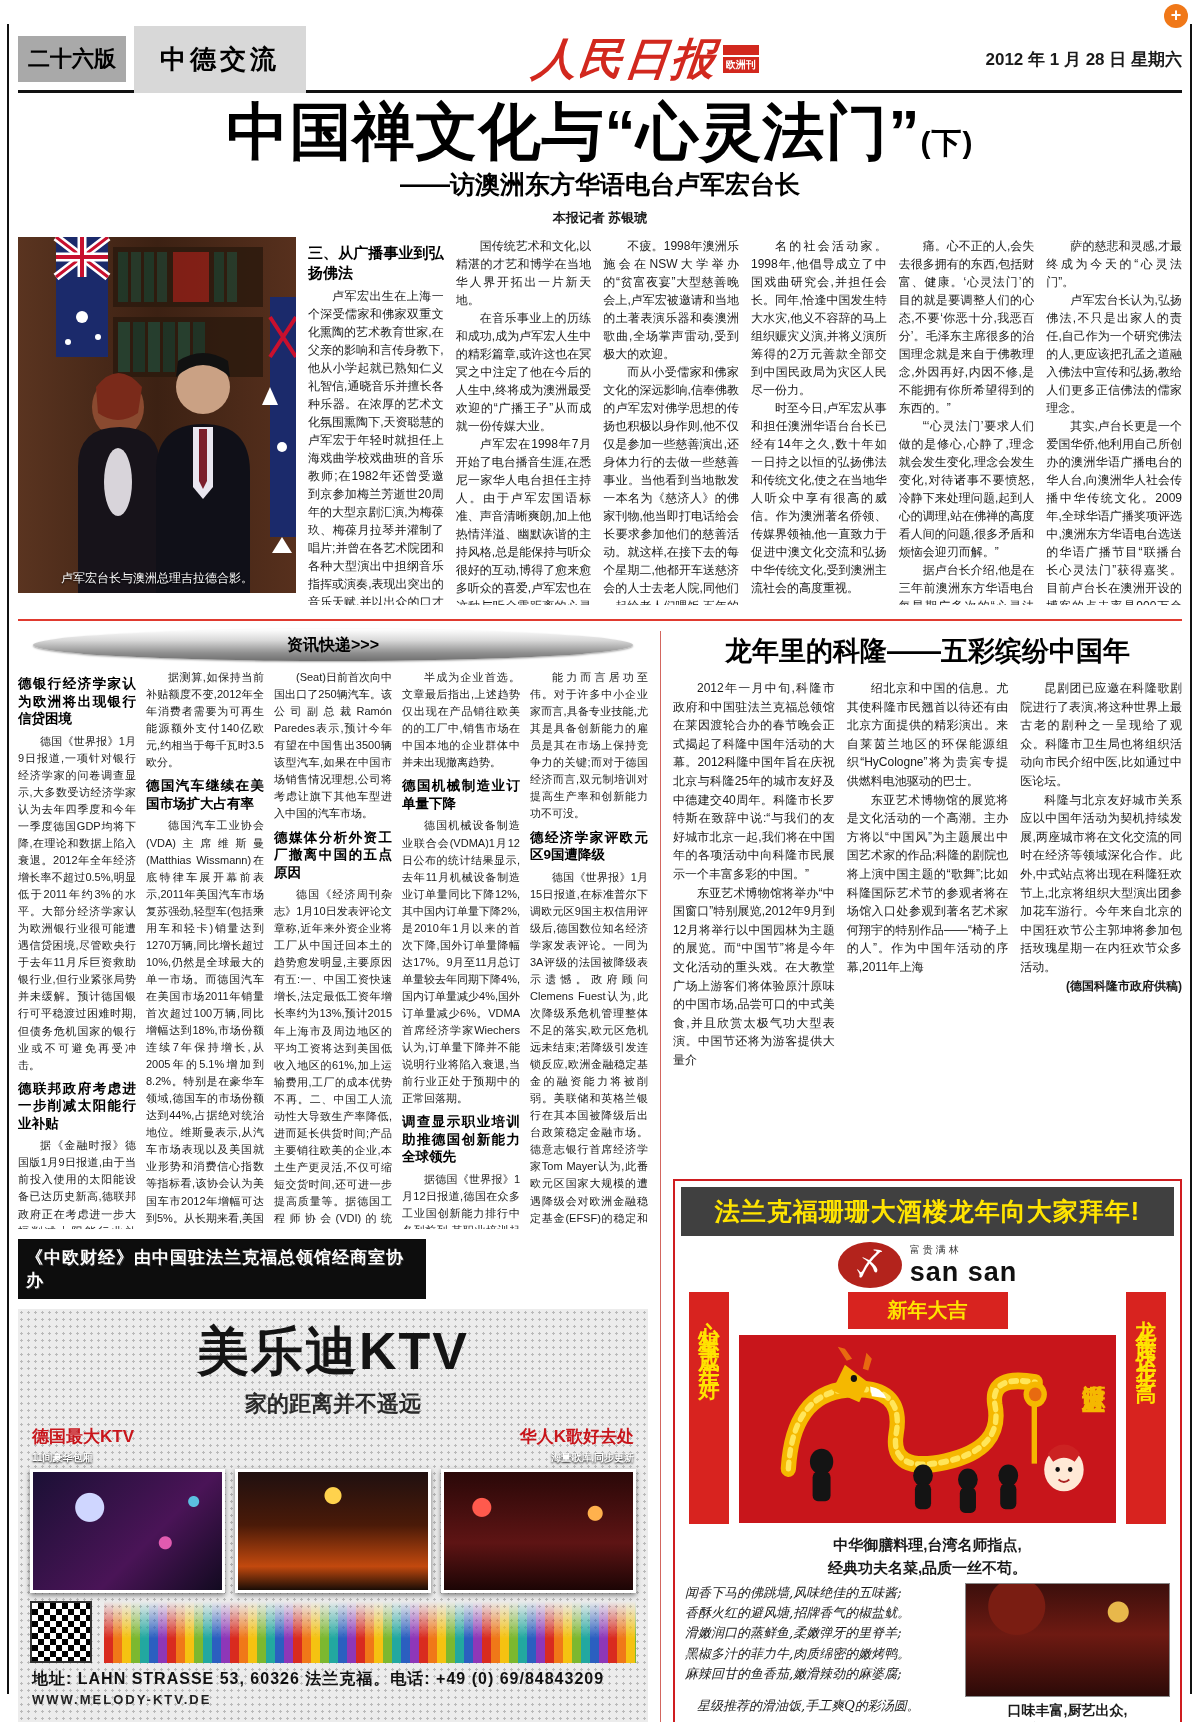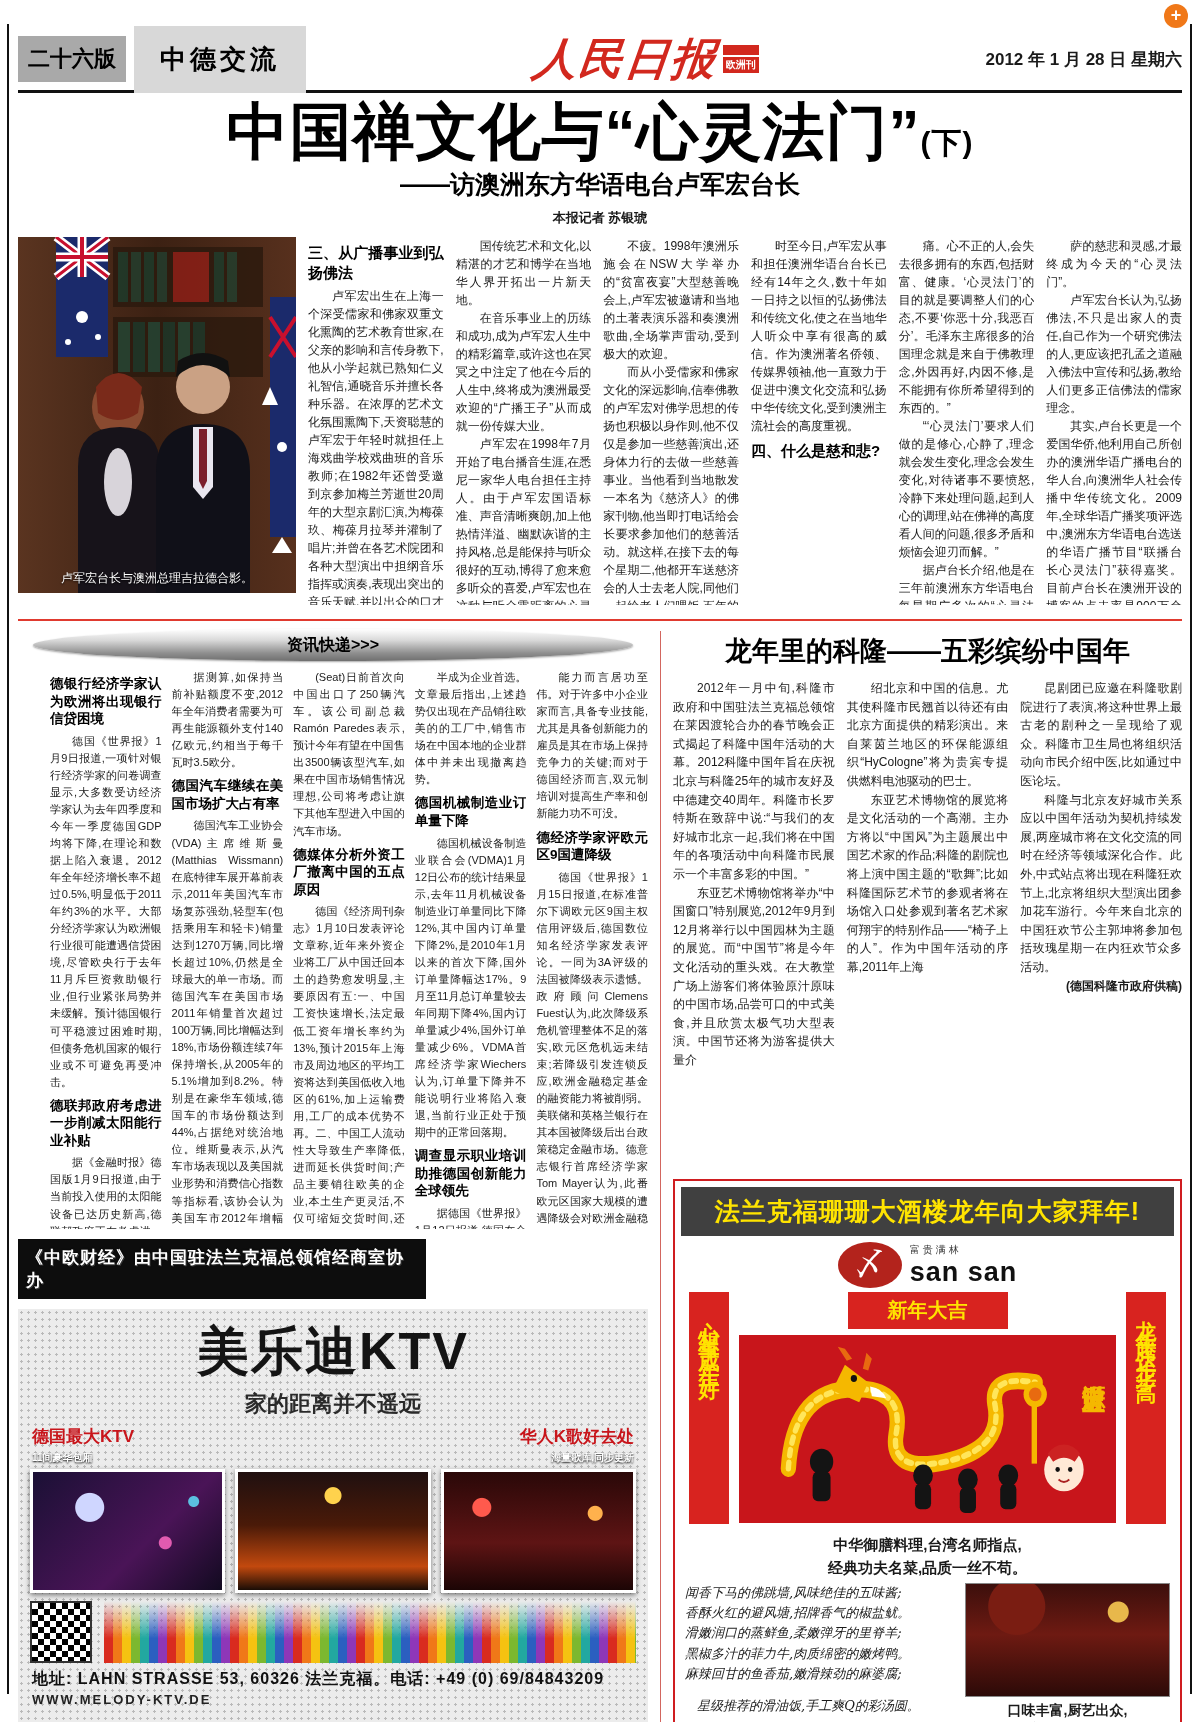--- a/index.html
+++ b/index.html
@@ -46,21 +46,21 @@
   .bottom{display:flex;margin-top:6px;align-items:stretch;}
   .b-left{flex:0 0 630px;}
   .v-div{flex:0 0 1px;background:#d2665e;margin:4px 12px 20px 12px;}
   .b-right{flex:1;min-width:0;}
 
   
   .brief-banner{width:600px;height:32px;margin:2px auto 8px;border-radius:50%;
      background:linear-gradient(180deg,#ffffff 0%,#d9d9d9 35%,#8f8f8f 75%,#6f6f6f 100%);
      display:flex;align-items:center;justify-content:center;
      font-size:16px;font-weight:bold;color:#000;box-shadow:0 1px 2px rgba(0,0,0,.35);}
-  .brief-cols{display:flex;gap:10px;height:560px;overflow:hidden;margin-left:32px;}
+  .brief-cols{display:flex;gap:10px;height:560px;overflow:hidden;}
   .brief-cols .col{font-size:11px;line-height:1.55;}
   .brief-cols .col h3{font-size:13.5px;}
   .black-banner{margin-top:10px;width:392px;background:#0d0d0d;color:#fff;font-weight:bold;
      font-size:17px;letter-spacing:1px;padding:7px 8px;text-shadow:0 0 2px #000,1px 1px 0 #444;}
 
   
   .ktv{margin-top:10px;height:438px;position:relative;overflow:hidden;background:#ececec;
        background-image:radial-gradient(#b9b9b9 1px,transparent 1.3px);background-size:7px 7px;}
   .ktv-title{text-align:center;font-size:52px;font-weight:900;letter-spacing:2px;color:#141414;margin-top:8px;}
   .ktv-slogan{text-align:center;font-size:22px;font-weight:bold;color:#2a2a2a;margin-top:2px;}
@@ -219,20 +219,21 @@
           <div class="col">
             <p>国传统艺术和文化,以精湛的才艺和博学在当地华人界开拓出一片新天地。</p>
             <p>在音乐事业上的历练和成功,成为卢军宏人生中的精彩篇章,或许这也在冥冥之中注定了他在今后的人生中,终将成为澳洲最受欢迎的“广播王子”从而成就一份传媒大业。</p>
             <p>卢军宏在1998年7月开始了电台播音生涯,在悉尼一家华人电台担任主持人。由于卢军宏国语标准、声音清晰爽朗,加上他热情洋溢、幽默诙谐的主持风格,总是能保持与听众很好的互动,博得了愈来愈多听众的喜爱,卢军宏也在这种与听众零距离的心灵沟通中找到了真正的快乐和满足,这也为他日后弘扬佛法打下了基础。</p>
           </div>
           <div class="col">
             <p>不疲。1998年澳洲乐施会在NSW大学举办的“贫富夜宴”大型慈善晚会上,卢军宏被邀请和当地的土著表演乐器和奏澳洲歌曲,全场掌声雷动,受到极大的欢迎。</p>
             <p>而从小受儒家和佛家文化的深远影响,信奉佛教的卢军宏对佛学思想的传扬也积极以身作则,他不仅仅是参加一些慈善演出,还身体力行的去做一些慈善事业。当他看到当地散发一本名为《慈济人》的佛家刊物,他当即打电话给会长要求参加他们的慈善活动。就这样,在接下去的每个星期二,他都开车送慈济会的人士去老人院,同他们一起给老人们喂饭,五年的风风雨雨,无论生活发生了怎样的变化,不论多忙多累,他都从未间断过,这是他发自内心深处的一种超越世俗之外的大爱,是一种精神和互</p>
           </div>
           <div class="col">
+            <p>名的社会活动家。1998年,他倡导成立了中国戏曲研究会,并担任会长。同年,恰逢中国发生特大水灾,他义不容辞的马上组织赈灾义演,并将义演所筹得的2万元善款全部交到中国民政局为灾区人民尽一份力。</p>
             <p>时至今日,卢军宏从事和担任澳洲华语台台长已经有14年之久,数十年如一日持之以恒的弘扬佛法和传统文化,使之在当地华人听众中享有很高的威信。作为澳洲著名侨领、传媒界领袖,他一直致力于促进中澳文化交流和弘扬中华传统文化,受到澳洲主流社会的高度重视。</p>
             <h3>四、什么是慈和悲?</h3>
           </div>
           <div class="col">
             <p>痛。心不正的人,会失去很多拥有的东西,包括财富、健康。‘心灵法门’的目的就是要调整人们的心态,不要‘你恶十分,我恶百分’。毛泽东主席很多的治国理念就是来自于佛教理念,外因再好,内因不修,是不能拥有你所希望得到的东西的。”</p>
             <p>“‘心灵法门’要求人们做的是修心,心静了,理念就会发生变化,理念会发生变化,对待诸事不要愤怒,冷静下来处理问题,起到人心的调理,站在佛禅的高度看人间的问题,很多矛盾和烦恼会迎刃而解。”</p>
             <p>据卢台长介绍,他是在三年前澳洲东方华语电台每星期广多次的“心灵法门”节目开始时逐渐形成“心灵法门”的。“这个节目综合了看风水、看图腾命运,自述迷宫解释佛法等等内容;以电台为媒介,教大家很多佛家的道理,宣传佛法修心修行,并缘于观世音菩</p>
           </div>
           <div class="col">
             <p>萨的慈悲和灵感,才最终成为今天的“心灵法门”。</p>

